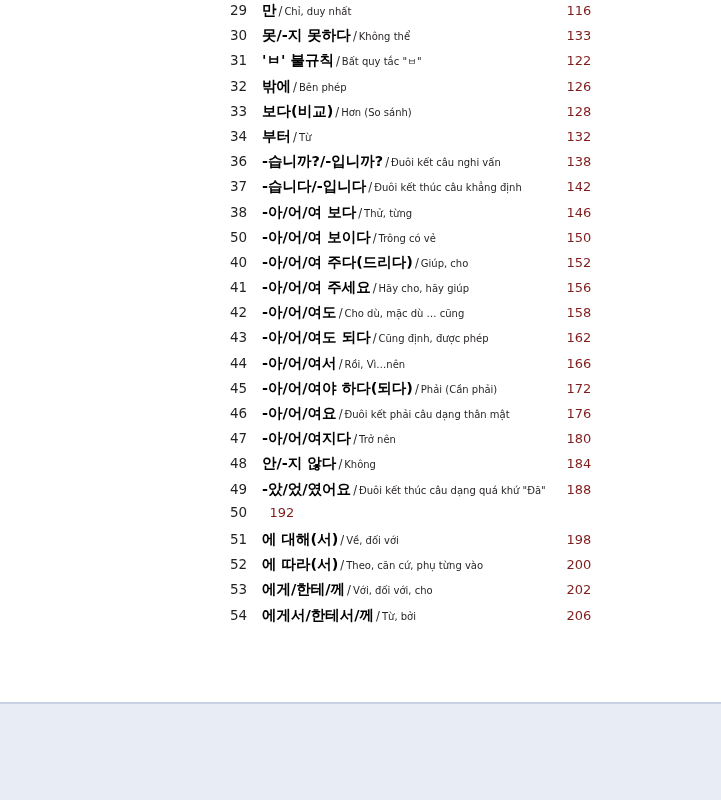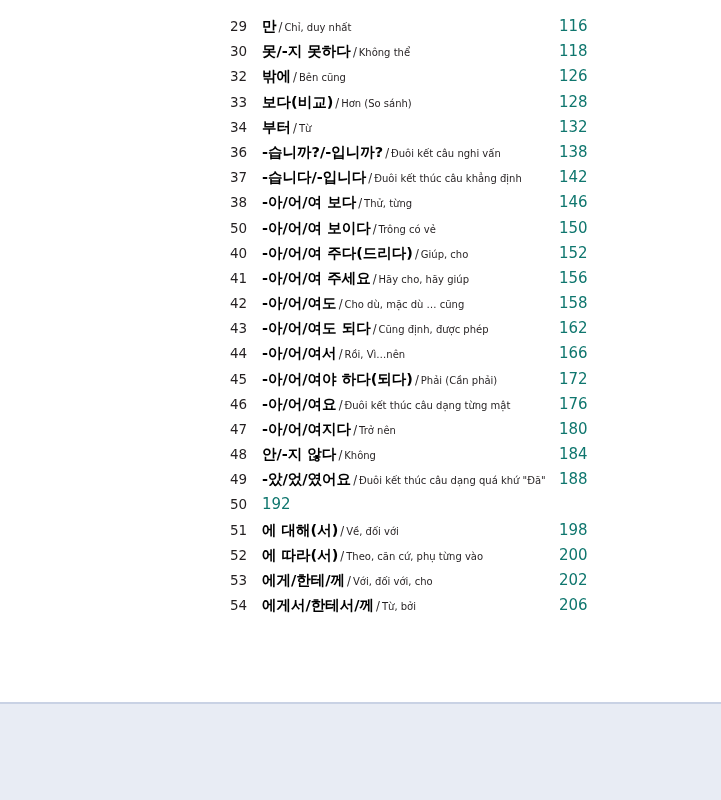--- a/index.html
+++ b/index.html
@@ -15,21 +15,21 @@
     position: relative;
   }
   .page {
     position: relative;
     width: 721px;
     height: 800px;
     box-sizing: border-box;
   }
   .toc {
     position: absolute;
-    top: 16px;
+    top: 0px;
     left: 0px;
     width: 684px;
   }
   .toc-row {
     display: flex;
     align-items: baseline;
     height: 25.2px;
     padding-left: 230px;
     padding-right: 85px;
     box-sizing: border-box;
@@ -59,23 +59,23 @@
     padding: 0 2px;
   }
   .gloss {
     font-size: 10px;
     color: #231f20;
     font-family: "DejaVu Sans", "Liberation Sans", sans-serif;
   }
   .pg {
     flex: 0 0 40px;
     width: 40px;
-    text-align: left;
-    font-size: 15px;
-    color: #0f766e;
+    text-align: center;
+    font-size: 13px;
+    color: #7f1d1d;
   }
   .footer-band {
     position: absolute;
     left: 0;
     bottom: 0;
     width: 721px;
     height: 96px;
     background: #e8ecf4;
   }
   .footer-rule {
@@ -94,25 +94,30 @@
 
   <div class="toc" id="toc-list">
       <div class="toc-row">
         <span class="num">29</span>
         <span class="entry"><span class="kor">만</span><span class="sep">/</span><span class="gloss">Chỉ, duy nhất</span></span>
         <span class="pg">116</span>
       </div>
       <div class="toc-row">
         <span class="num">30</span>
         <span class="entry"><span class="kor">못/-지 못하다</span><span class="sep">/</span><span class="gloss">Không thể</span></span>
-        <span class="pg">118</span>
+        <span class="pg">133</span>
+      </div>
+      <div class="toc-row">
+        <span class="num">31</span>
+        <span class="entry"><span class="kor">'ㅂ' 불규칙</span><span class="sep">/</span><span class="gloss">Bất quy tắc "ㅂ"</span></span>
+        <span class="pg">122</span>
       </div>
       <div class="toc-row">
         <span class="num">32</span>
-        <span class="entry"><span class="kor">밖에</span><span class="sep">/</span><span class="gloss">Bên cũng</span></span>
+        <span class="entry"><span class="kor">밖에</span><span class="sep">/</span><span class="gloss">Bên phép</span></span>
         <span class="pg">126</span>
       </div>
       <div class="toc-row">
         <span class="num">33</span>
         <span class="entry"><span class="kor">보다(비교)</span><span class="sep">/</span><span class="gloss">Hơn (So sánh)</span></span>
         <span class="pg">128</span>
       </div>
       <div class="toc-row">
         <span class="num">34</span>
         <span class="entry"><span class="kor">부터</span><span class="sep">/</span><span class="gloss">Từ</span></span>
@@ -163,21 +168,21 @@
         <span class="entry"><span class="kor">-아/어/여서</span><span class="sep">/</span><span class="gloss">Rồi, Vì…nên</span></span>
         <span class="pg">166</span>
       </div>
       <div class="toc-row">
         <span class="num">45</span>
         <span class="entry"><span class="kor">-아/어/여야 하다(되다)</span><span class="sep">/</span><span class="gloss">Phải (Cần phải)</span></span>
         <span class="pg">172</span>
       </div>
       <div class="toc-row">
         <span class="num">46</span>
-        <span class="entry"><span class="kor">-아/어/여요</span><span class="sep">/</span><span class="gloss">Đuôi kết thúc câu dạng từng mật</span></span>
+        <span class="entry"><span class="kor">-아/어/여요</span><span class="sep">/</span><span class="gloss">Đuôi kết phải câu dạng thân mật</span></span>
         <span class="pg">176</span>
       </div>
       <div class="toc-row">
         <span class="num">47</span>
         <span class="entry"><span class="kor">-아/어/여지다</span><span class="sep">/</span><span class="gloss">Trở nên</span></span>
         <span class="pg">180</span>
       </div>
       <div class="toc-row">
         <span class="num">48</span>
         <span class="entry"><span class="kor">안/-지 않다</span><span class="sep">/</span><span class="gloss">Không</span></span>

